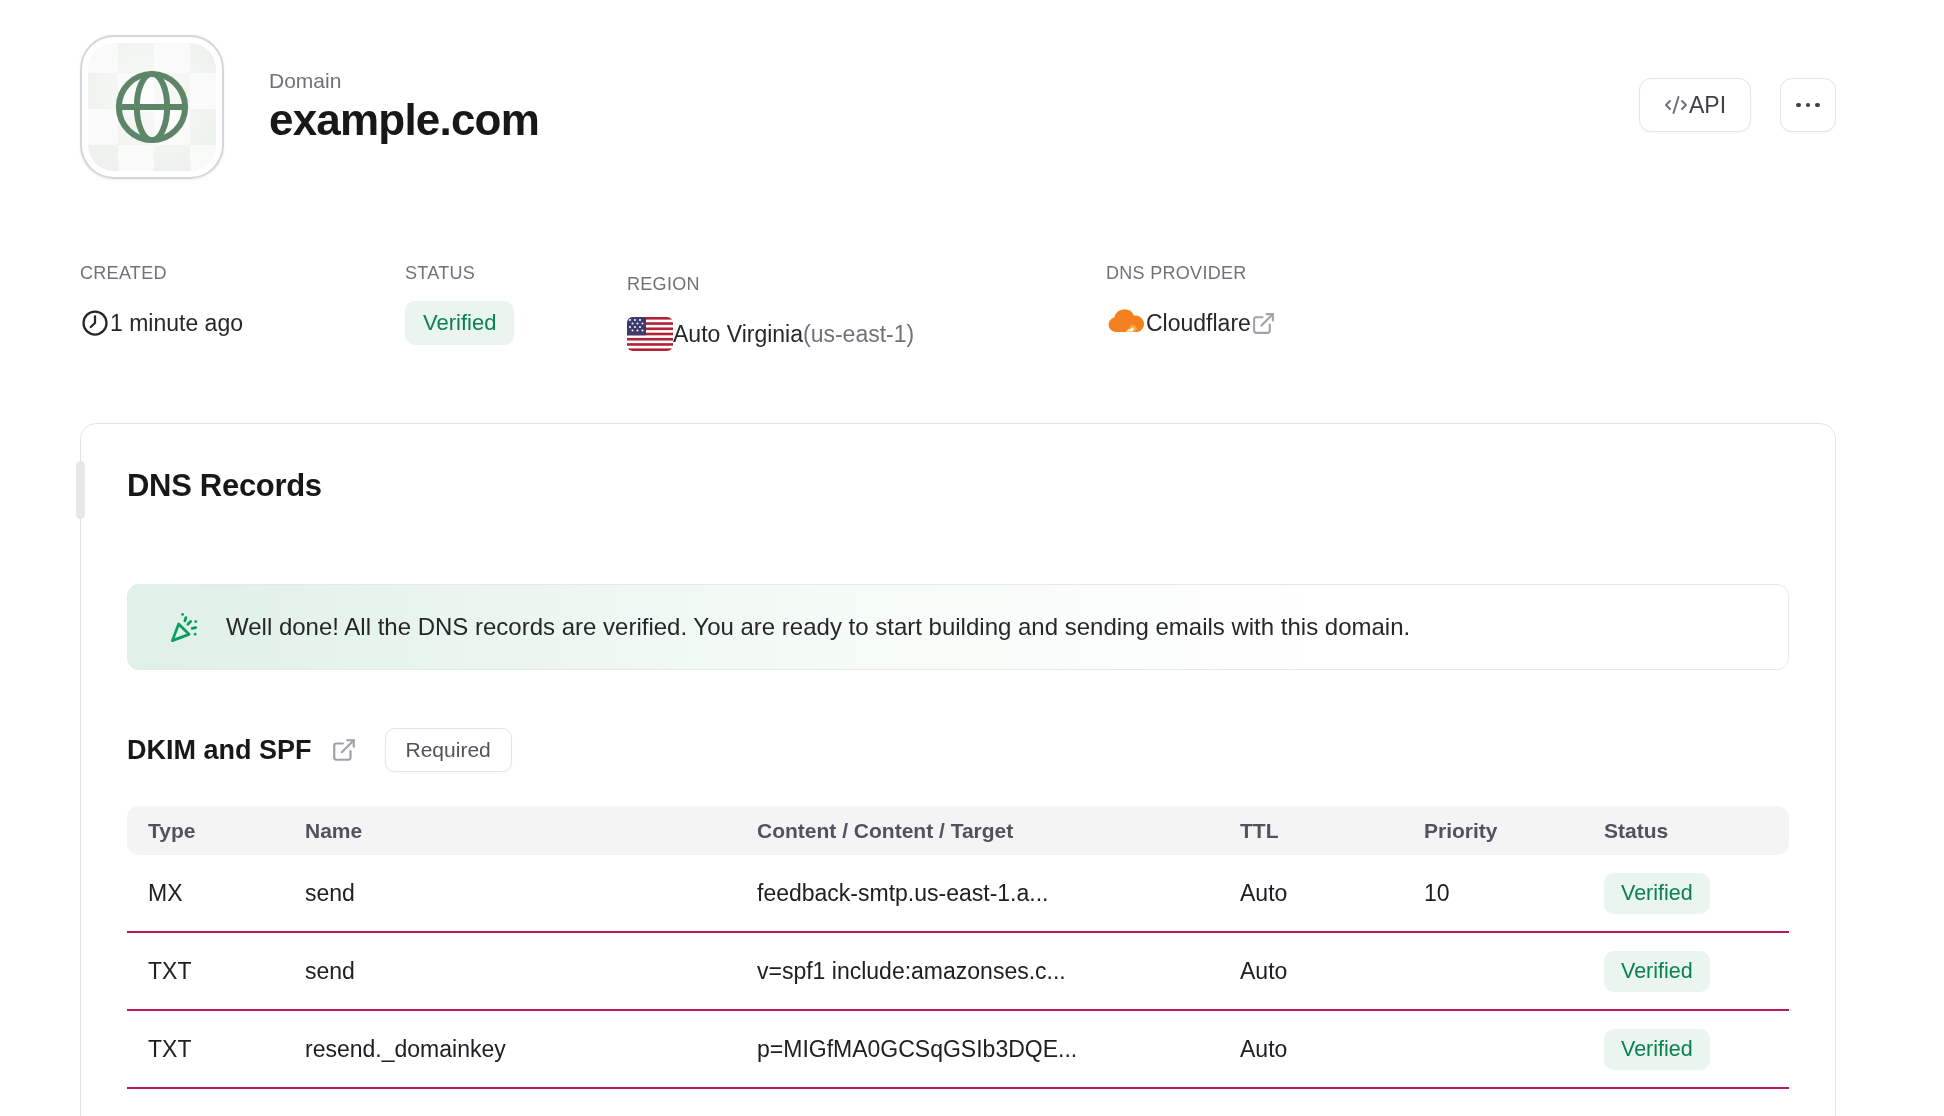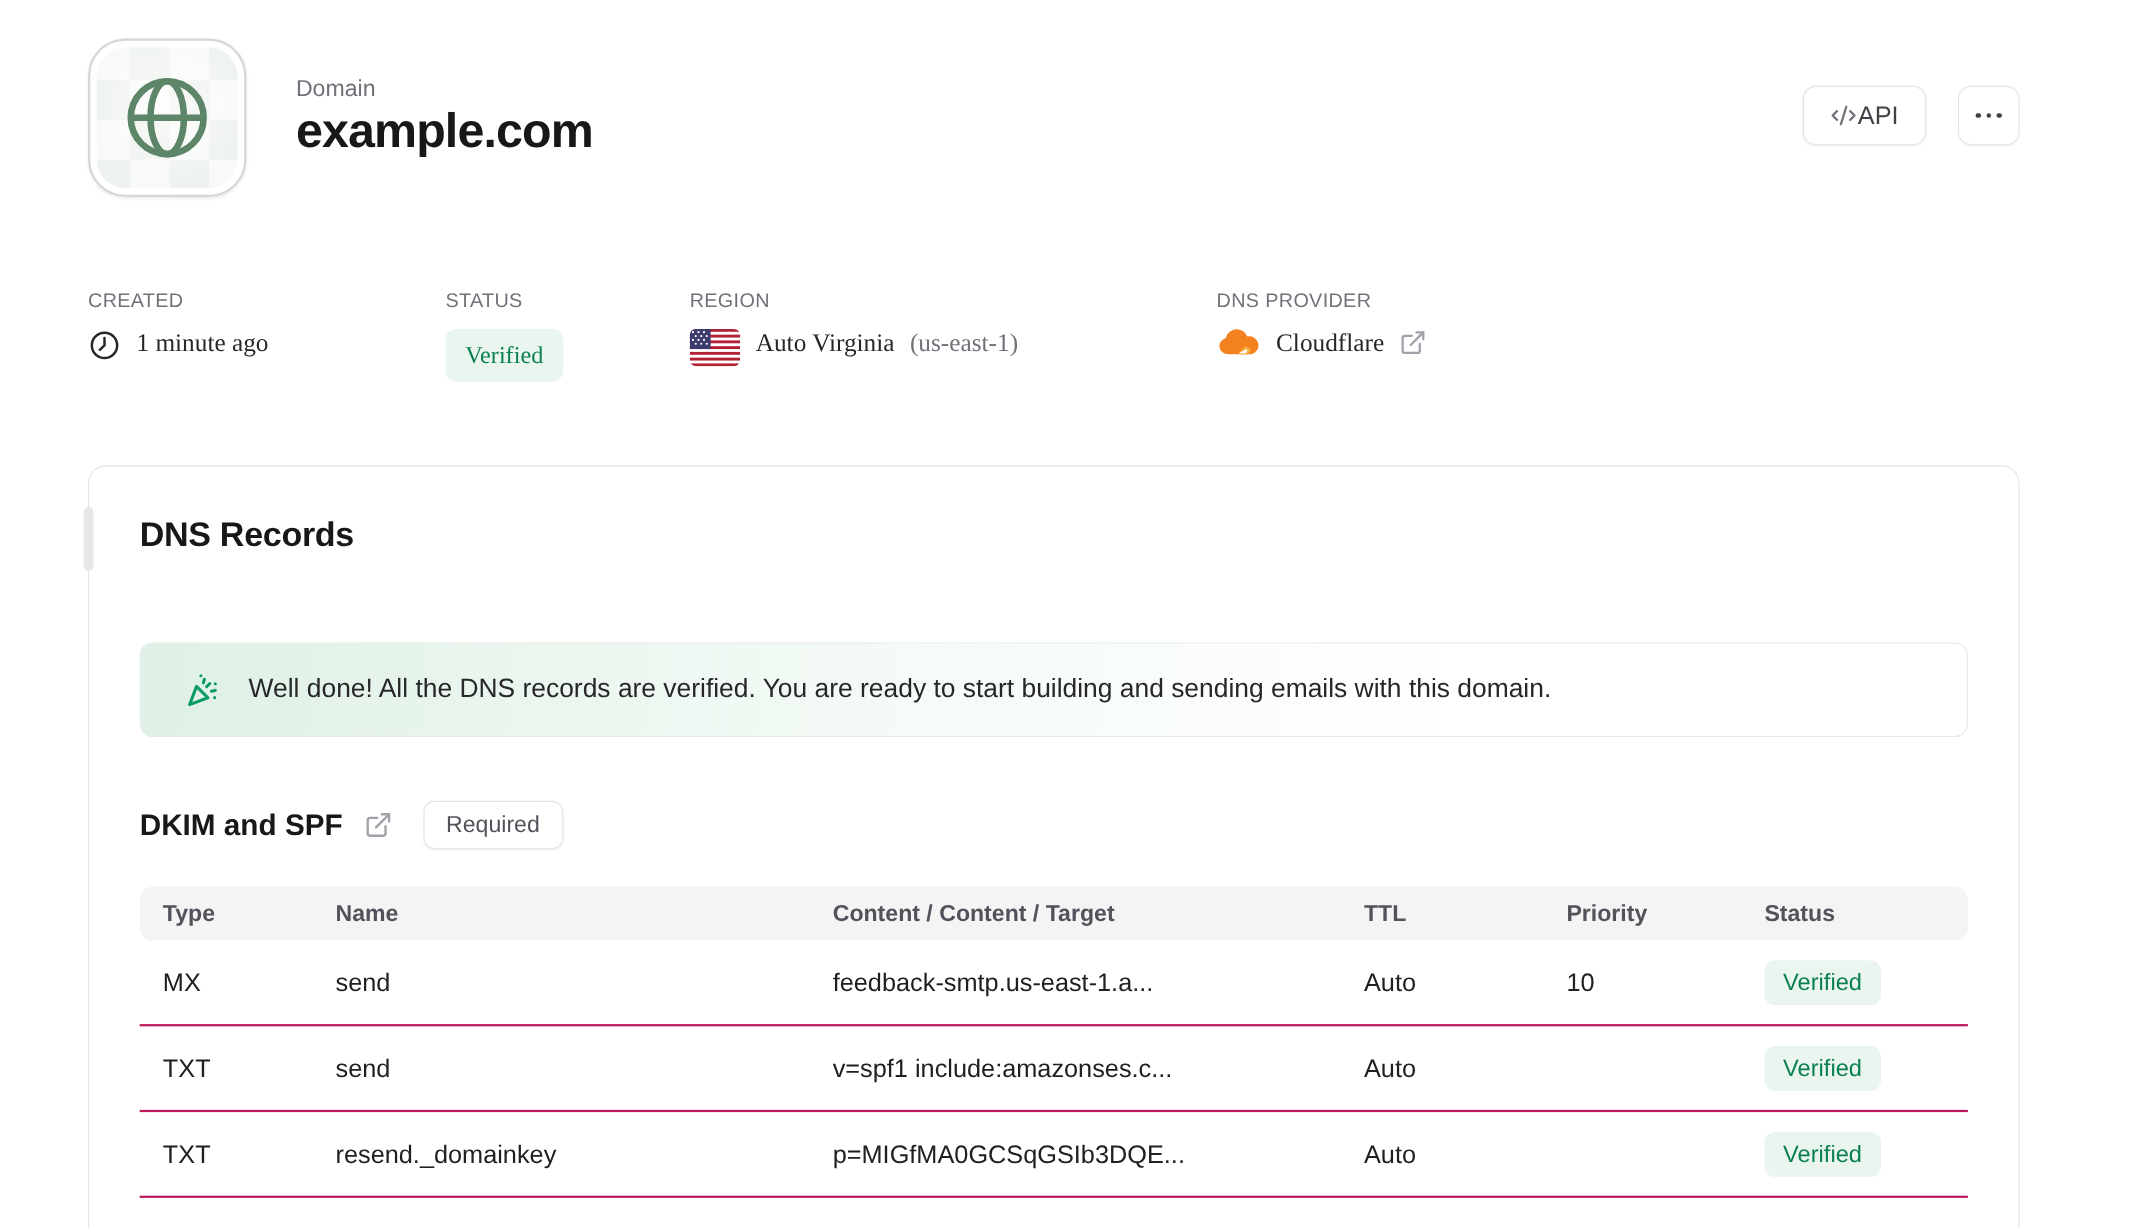--- a/index.html
+++ b/index.html
@@ -27,24 +27,24 @@
     box-shadow: 0 1px 2px rgba(0,0,0,.04); }
   .btn-api { width: 112px; }
   .btn-more { width: 56px; }
   .dots { display: flex; gap: 5px; }
   .dots i { width: 4.5px; height: 4.5px; border-radius: 50%; background: #3f3f46; }
 
   
   .meta-row { position: relative; height: 100px; margin-top: 84px; }
   .meta-col { position: absolute; top: 0; }
   .meta-col.created { left: 0; } .meta-col.status { left: 325px; }
-  .meta-col.region { left: 547px; } .meta-col.provider { left: 1026px; }
+  .meta-col.region { left: 547px; margin-top: 11px; } .meta-col.provider { left: 1026px; }
   .meta-label { font-size: 18px; font-weight: 500; color: #71717a; letter-spacing: 0.3px; }
-  .meta-value { margin-top: 15px; height: 48px; display: flex; gap: 14px;
-    font-size: 23px; color: #27272a; font-family: Liberation Serif, serif; }
+  .meta-value { margin-top: 15px; height: 48px; display: flex; align-items: center; 
+    font-size: 23px; color: #27272a; }
   .meta-muted { color: #71717a; }
   .pill { display: inline-flex; align-items: center; padding: 9px 18px; border-radius: 10px;
     background: var(--verified-bg, #e9f5ee); color: var(--verified-text, #0b8050);
     font-size: 22px; font-weight: 500; }
   .flag { width: 46px; height: 34px; border-radius: 6px; overflow: hidden; flex: none; }
   .ext-icon { width: 25px; height: 25px; cursor: pointer; }
 
   
   .card { position: relative; margin-top: 60px; height: 745px;
     border: 1px solid #e4e4e7; border-radius: 16px; background: #fff; padding: 0 46px; }

